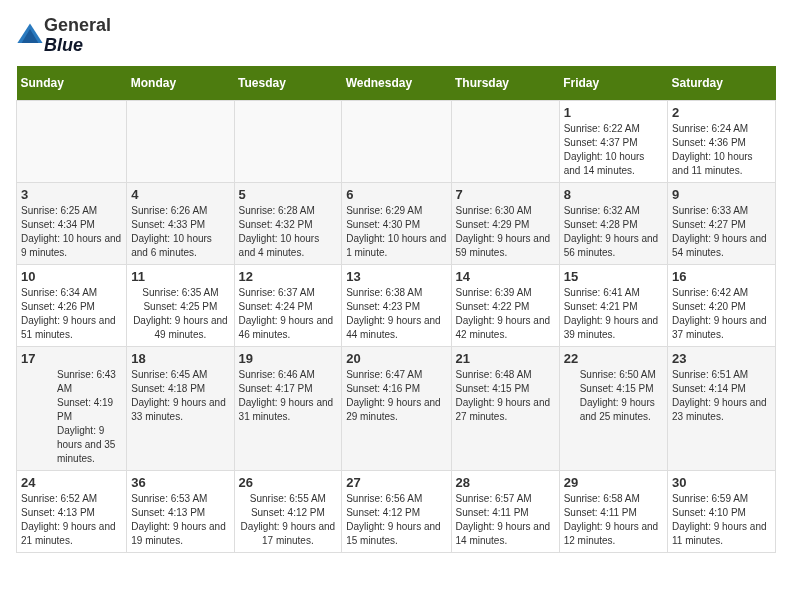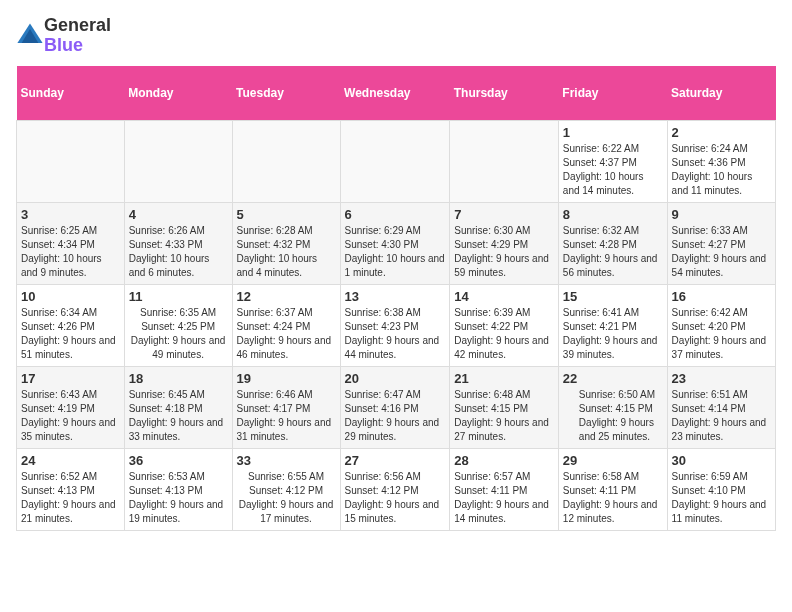--- a/index.html
+++ b/index.html
@@ -20,21 +20,21 @@
       display: flex;
       align-items: center;
       gap: 0;
     }
     .logo-text {
       font-size: 18px;
       font-weight: bold;
       line-height: 1.1;
     }
     .logo-general { color: #333; }
-    .logo-blue { color: #8b5cf6; }
+    .logo-blue { color: #0f172a; font-style: italic; }
     .logo-icon {
       width: 28px;
       height: 28px;
     }
     .title-area {
       text-align: right;
     }
     .month-title {
       font-size: 32px;
       font-weight: 300;
@@ -45,23 +45,23 @@
       font-size: 16px;
       color: #555;
       font-style: italic;
     }
     table {
       width: 100%;
       border-collapse: collapse;
       font-size: 11px;
     }
     thead tr th {
-      background-color: #ec4899;
+      background-color: #4d7c0f;
       color: white;
-      padding: 20px 4px;
+      padding: 10px 4px;
       text-align: left;
       font-size: 12px;
       font-weight: bold;
     }
     tbody tr td {
       border: 1px solid #ddd;
       vertical-align: top;
       padding: 4px;
       height: 78px;
       width: 113px;
@@ -218,21 +218,21 @@
         <td>
           <span class="day-number">16</span>
           <div class="day-info" style="white-space: pre-line;">Sunrise: 6:42 AM
 Sunset: 4:20 PM
 Daylight: 9 hours and 37 minutes.</div>
         </td>
       </tr>
       <tr>
         <td>
           <span class="day-number">17</span>
-          <div class="day-info" style="white-space: pre-line;">Sunrise: 6:43 AM
+          <div class="day-info" style="white-space: pre-line; margin-left: 36px;">Sunrise: 6:43 AM
 Sunset: 4:19 PM
 Daylight: 9 hours and 35 minutes.</div>
         </td>
         <td>
           <span class="day-number">18</span>
           <div class="day-info" style="white-space: pre-line;">Sunrise: 6:45 AM
 Sunset: 4:18 PM
 Daylight: 9 hours and 33 minutes.</div>
         </td>
         <td>
@@ -273,21 +273,21 @@
 Sunset: 4:13 PM
 Daylight: 9 hours and 21 minutes.</div>
         </td>
         <td>
           <span class="day-number">36</span>
           <div class="day-info" style="white-space: pre-line;">Sunrise: 6:53 AM
 Sunset: 4:13 PM
 Daylight: 9 hours and 19 minutes.</div>
         </td>
         <td>
-          <span class="day-number">33</span>
+          <span class="day-number">26</span>
           <div class="day-info" style="white-space: pre-line; text-align: center;">Sunrise: 6:55 AM
 Sunset: 4:12 PM
 Daylight: 9 hours and 17 minutes.</div>
         </td>
         <td>
           <span class="day-number">27</span>
           <div class="day-info" style="white-space: pre-line;">Sunrise: 6:56 AM
 Sunset: 4:12 PM
 Daylight: 9 hours and 15 minutes.</div>
         </td>

